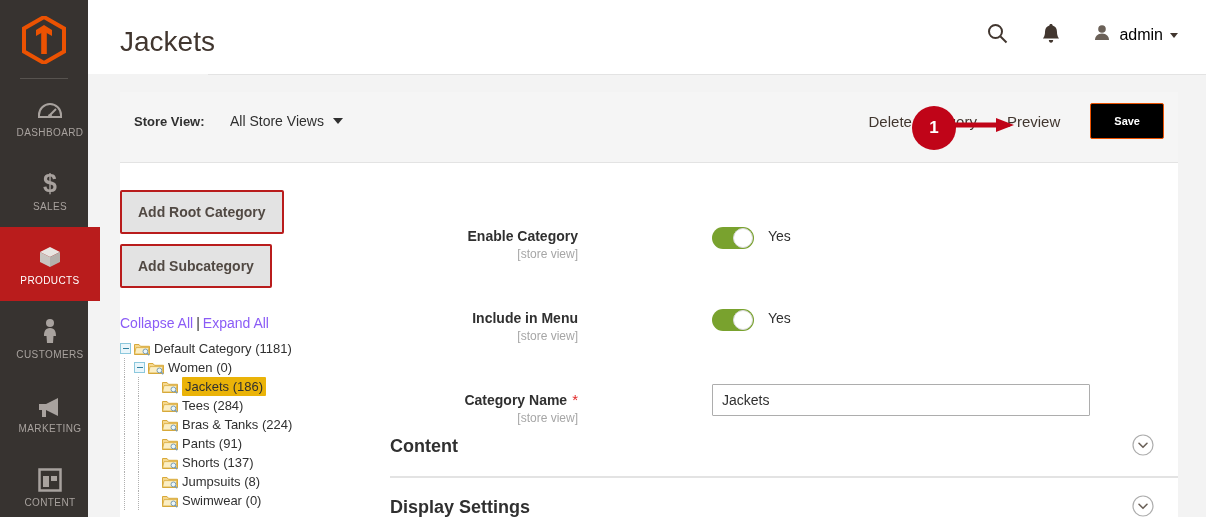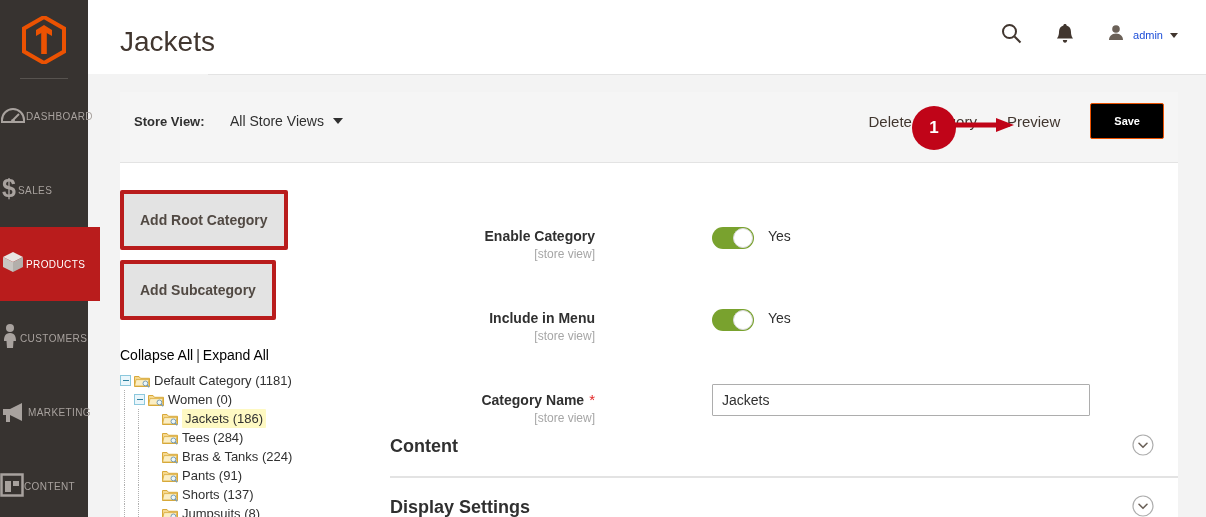--- a/index.html
+++ b/index.html
@@ -19,22 +19,22 @@
   }
   .logo-wrap {
     height: 72px; display: flex; align-items: center; justify-content: center;
     padding-top: 8px;
   }
   .logo-sep {
     width: 48px; height: 1px; background: #57534f; margin: 6px auto 0;
   }
   .nav-item {
     width: 100px; height: 74px;
-    display: flex; flex-direction: row;
-    align-items: center; 
+    display: flex; flex-direction: column;
+    align-items: center; justify-content: center;
     color: #a8a29e; text-decoration: none;
   }
   .nav-item.active { background: #b91c1c; }
   .nav-item.active .nav-label { color: #ffffff; }
   .nav-icon {
     height: 27px; display: flex; align-items: flex-end; justify-content: center;
     margin-bottom: 5px;
   }
   .nav-label {
     font-size: 10px; letter-spacing: .4px; color: #a8a29e;
@@ -56,21 +56,21 @@
   }
   .tool-btn {
     width: 30px; height: 30px; display: flex;
     align-items: center; justify-content: center;
     background: none; border: none; cursor: pointer;
   }
   .admin-user {
     display: flex; align-items: center; gap: 7px; cursor: pointer;
     margin-left: 2px;
   }
-  .admin-name { font-size: 11px; color: #1d4ed8; }
+  .admin-name { font-size: 16px; color: #000000; }
   .caret-down {
     width: 0; height: 0;
     border-left: 4.5px solid transparent;
     border-right: 4.5px solid transparent;
     border-top: 5.5px solid #41362f;
   }
   .header-rule {
     position: absolute; left: 120px; top: 74px; width: 1058px;
     height: 1px; background: #e3e3e3;
   }
@@ -113,29 +113,29 @@
 
   
   .content-panel {
     position: absolute; left: 120px; top: 163px;
     width: 1058px; height: 354px; background: #ffffff;
   }
 
   
   .tree-col { position: absolute; left: 0; top: 27px; width: 268px; }
   .btn-grey {
-    display: block; background: #e3e3e3; border: 4px solid #b91c1c;
+    display: block; background: #e3e3e3; border: 2px solid #b91c1c;
     color: #514943; font-size: 14px; font-weight: bold; font-family: inherit;
-    padding: 18px 16px; cursor: pointer; border-radius: 2px; margin-bottom: 10px;
+    padding: 12px 16px; cursor: pointer; border-radius: 2px; margin-bottom: 10px;
   }
   .tree-links {
     margin-top: 27px; margin-bottom: 8px;
     font-size: 14px; color: #007bdb;
   }
-  .tree-links a { color: #000000; text-decoration: none; cursor: pointer; }
+  .tree-links a { color: #8b5cf6; text-decoration: none; cursor: pointer; }
   .tree-links .sep { color: #303030; padding: 0 3px; }
 
   .tree { font-size: 13px; color: #303030; line-height: 19px; }
   .tnode { position: relative; display: flex; align-items: center; height: 19px; white-space: nowrap; }
   .toggle-box {
     width: 11px; height: 11px; flex: 0 0 11px;
     border: 1px solid #8cc8dd; background: #eaf6fb;
     display: flex; align-items: center; justify-content: center;
     margin-right: 3px; cursor: pointer;
   }
@@ -144,27 +144,27 @@
   }
   .toggle-spacer { width: 14px; flex: 0 0 14px; }
   .dotline {
     width: 14px; flex: 0 0 14px; height: 19px;
     background-image: linear-gradient(to bottom, #b0b0b0 1px, transparent 1px);
     background-size: 1px 2px; background-repeat: repeat-y;
     background-position: 4px 0;
   }
   .folder-ico { flex: 0 0 16px; margin-right: 4px; display: flex; align-items: center; }
   .tnode-label { color: #303030; cursor: pointer; }
-  .tnode-label.selected { background: #fef9c3; padding: 0 3px; border-radius: 1px; }
+  .tnode-label.selected { background: #eab308; padding: 0 3px; border-radius: 1px; }
 
   
   .form-col { position: absolute; left: 270px; top: 0; width: 788px; }
   .field-row { position: relative; height: 62px; margin-top: 20px; }
   .field-label {
-    position: absolute; right: 583px; top: 0; width: 330px; text-align: right;
+    position: absolute; right: 600px; top: 0; width: 330px; text-align: right;
   }
   .fl-title { font-size: 14px; font-weight: bold; color: #303030; }
   .fl-req { color: #e22626; font-size: 15px; padding-left: 5px; }
   .fl-scope { display: block; font-size: 12px; color: #a6a6a6; margin-top: 2px; }
 
   .toggle {
     position: absolute; left: 322px; top: 0;
     width: 42px; height: 22px; border-radius: 12px;
     background: #79a22e; cursor: pointer;
   }

